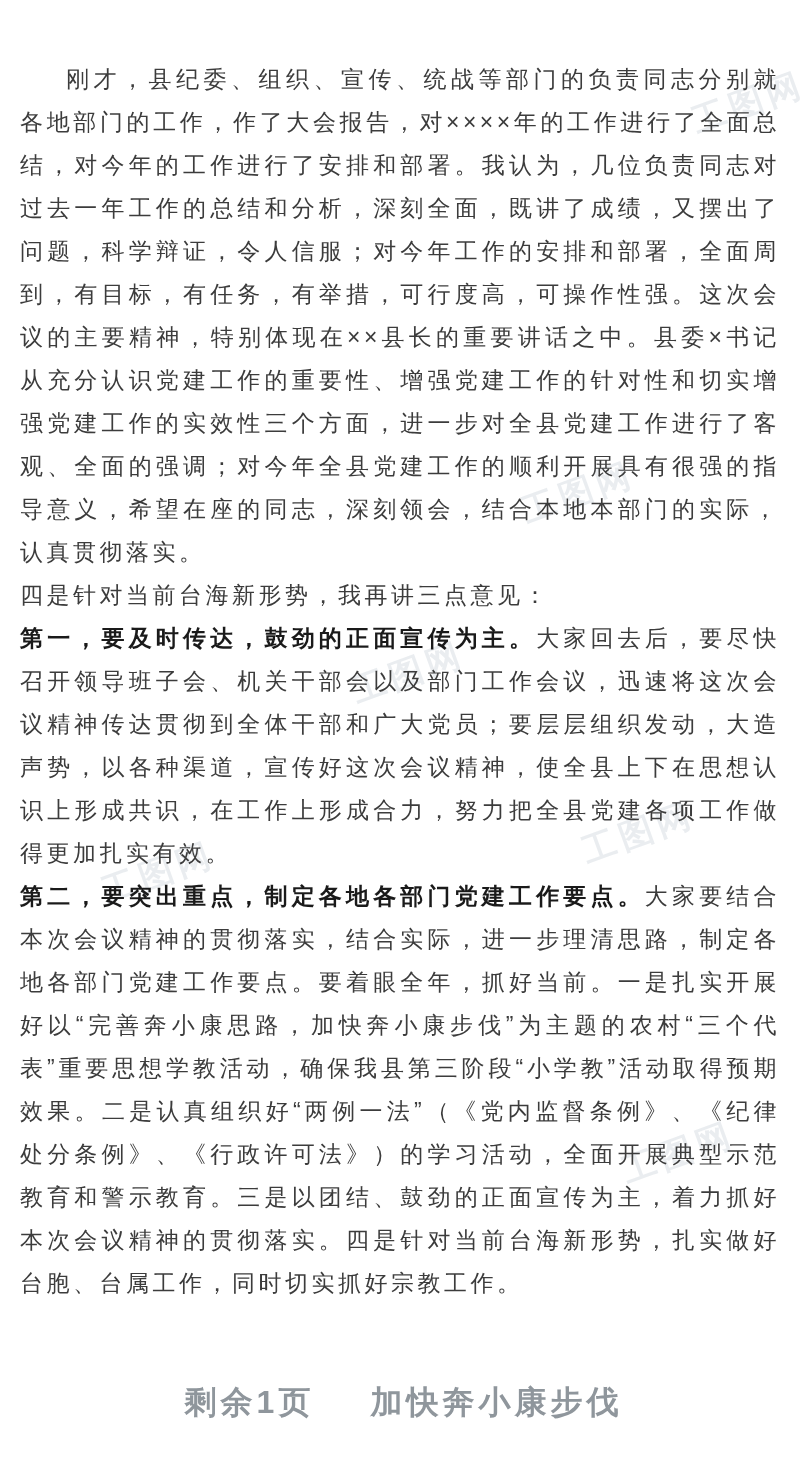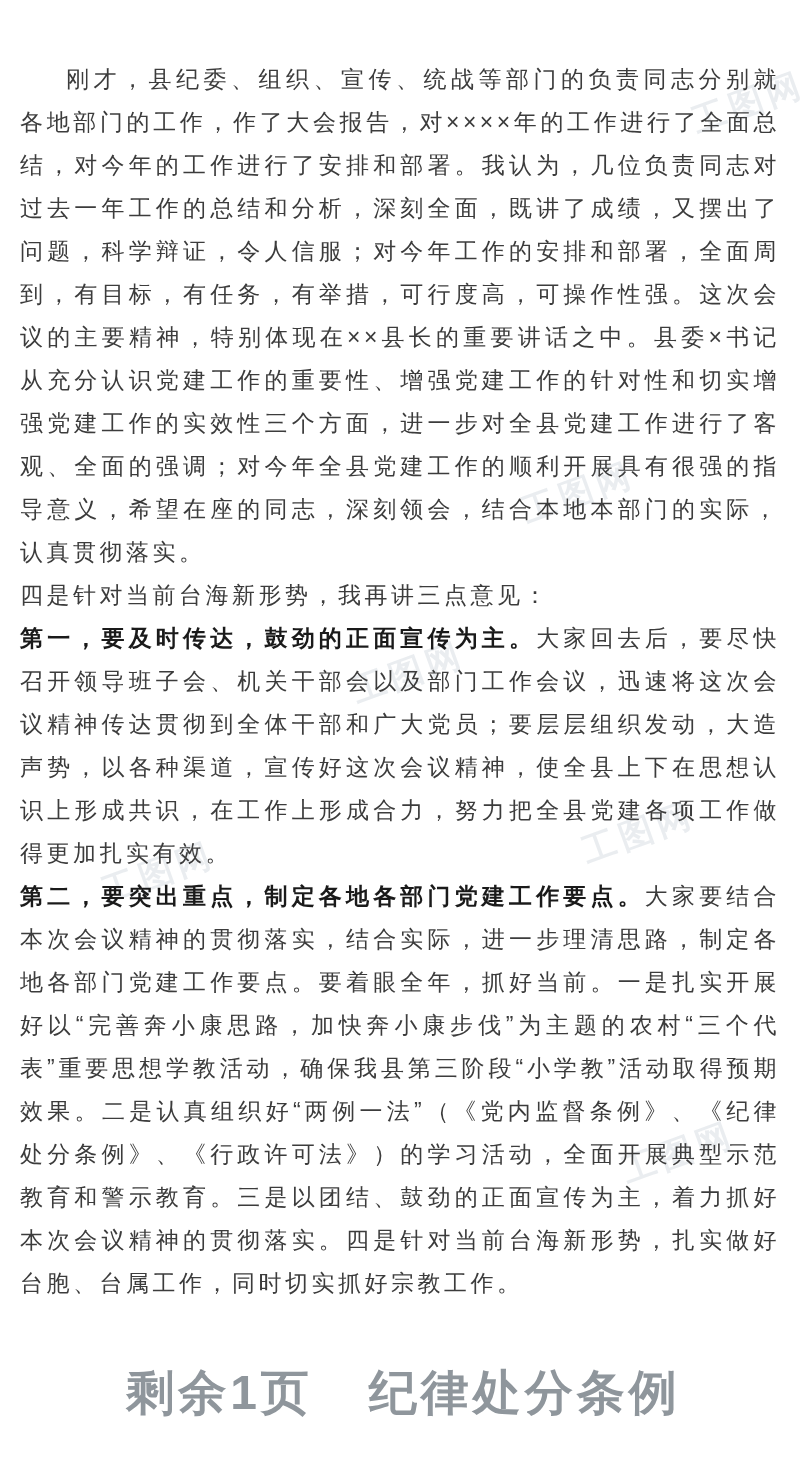--- a/index.html
+++ b/index.html
@@ -47,21 +47,21 @@
   .footer {
     position: absolute;
     left: 0;
     right: 0;
     bottom: 58px;
     z-index: 2;
     display: flex;
     justify-content: center;
     align-items: baseline;
     gap: 56px;
-    font-size: 48px;
+    font-size: 32px;
     font-weight: bold;
     letter-spacing: 4px;
     color: #8f969c;
     margin-left: 7px;
   }
 </style>
 </head>
 <body>
 
 <div class="page">
@@ -75,16 +75,16 @@
 
   <div class="content">
     <p class="para indent"><b></b><span>刚才，县纪委、组织、宣传、统战等部门的负责同志分别就各地部门的工作，作了大会报告，对××××年的工作进行了全面总结，对今年的工作进行了安排和部署。我认为，几位负责同志对过去一年工作的总结和分析，深刻全面，既讲了成绩，又摆出了问题，科学辩证，令人信服；对今年工作的安排和部署，全面周到，有目标，有任务，有举措，可行度高，可操作性强。这次会议的主要精神，特别体现在××县长的重要讲话之中。县委×书记从充分认识党建工作的重要性、增强党建工作的针对性和切实增强党建工作的实效性三个方面，进一步对全县党建工作进行了客观、全面的强调；对今年全县党建工作的顺利开展具有很强的指导意义，希望在座的同志，深刻领会，结合本地本部门的实际，认真贯彻落实。</span></p>
     <p class="para"><b></b><span>四是针对当前台海新形势，我再讲三点意见：</span></p>
     <p class="para"><b>第一，要及时传达，鼓劲的正面宣传为主。</b><span>大家回去后，要尽快召开领导班子会、机关干部会以及部门工作会议，迅速将这次会议精神传达贯彻到全体干部和广大党员；要层层组织发动，大造声势，以各种渠道，宣传好这次会议精神，使全县上下在思想认识上形成共识，在工作上形成合力，努力把全县党建各项工作做得更加扎实有效。</span></p>
     <p class="para"><b>第二，要突出重点，制定各地各部门党建工作要点。</b><span>大家要结合本次会议精神的贯彻落实，结合实际，进一步理清思路，制定各地各部门党建工作要点。要着眼全年，抓好当前。一是扎实开展好以“完善奔小康思路，加快奔小康步伐”为主题的农村“三个代表”重要思想学教活动，确保我县第三阶段“小学教”活动取得预期效果。二是认真组织好“两例一法”（《党内监督条例》、《纪律处分条例》、《行政许可法》）的学习活动，全面开展典型示范教育和警示教育。三是以团结、鼓劲的正面宣传为主，着力抓好本次会议精神的贯彻落实。四是针对当前台海新形势，扎实做好台胞、台属工作，同时切实抓好宗教工作。</span></p>
   </div>
 
   <div class="footer">
     <span>剩余1页</span>
-    <span>纪律处分条例</span>
+    <span>加快奔小康步伐</span>
   </div>
 
 </div>
 
 </body></html>

